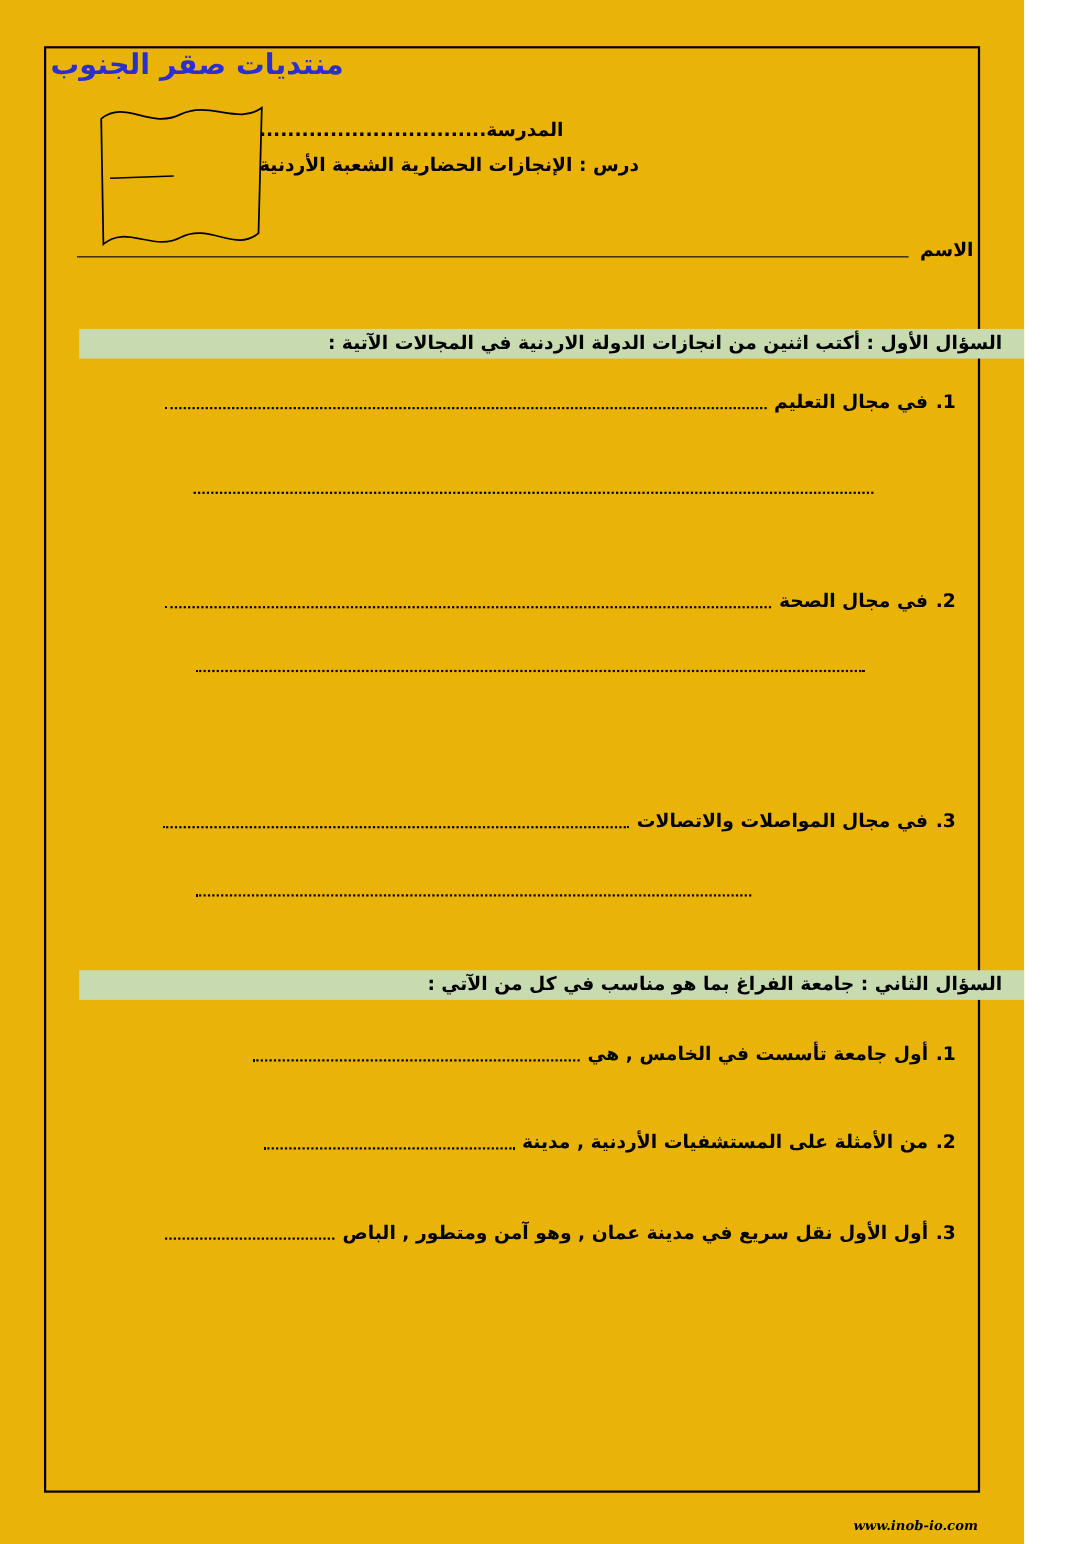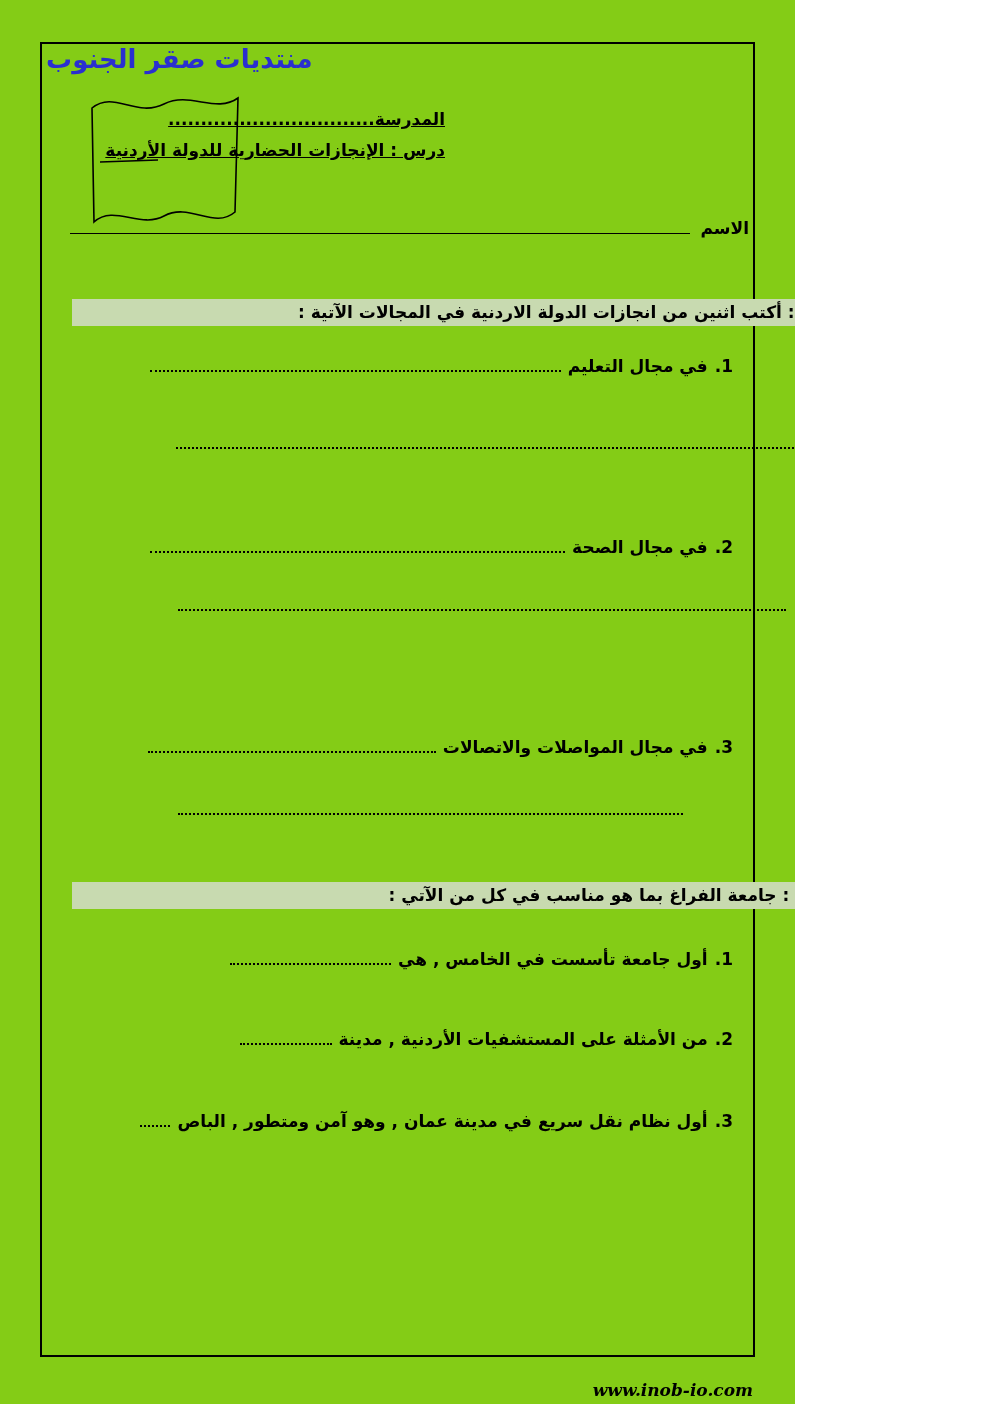--- a/index.html
+++ b/index.html
@@ -1,56 +1,56 @@
 <!DOCTYPE html>
 <html lang="ar" style="--hl: #c8dab0; --wm: #2a2fd0;"><head>
 <meta charset="utf-8">
 <style>
   :root{
     --hl:#c8dab0;
     --wm:#2a2fd0;
   }
   html,body{margin:0;padding:0;background:#ffffff;}
   .page{
-    position:relative;width:795px;height:1404px;background:#84cc16;
+    position:relative;width:931px;height:1404px;background:#eab308;
     font-family:"DejaVu Sans", sans-serif;color:#000;overflow:hidden;
   }
   .frame{
     position:absolute;left:40px;top:42px;right:40px;bottom:47px;
     border:2px solid #000;
   }
   .watermark{
     position:absolute;left:46px;top:44px;color:var(--wm);
     font-size:26px;font-weight:bold;direction:rtl;white-space:nowrap;
   }
   .flag{position:absolute;left:78px;top:84px;}
   .header{
-    position:absolute;top:104px;right:350px;direction:rtl;text-align:right;
-    font-weight:bold;font-size:17px;line-height:31px;white-space:nowrap;text-decoration:underline;
+    position:absolute;top:104px;right:350px;direction:rtl;text-align:left;
+    font-weight:bold;font-size:17px;line-height:31px;white-space:nowrap;
   }
   .name-row{
     position:absolute;left:70px;right:46px;top:218px;display:flex;direction:rtl;
     align-items:flex-end;gap:10px;font-weight:bold;font-size:17px;text-align:right;
   }
   .rule{flex:1;border-bottom:1.5px solid #000;margin-bottom:4px;}
   .qbar{
     position:absolute;left:72px;width:860px;height:27px;background:var(--hl);
     direction:rtl;text-align:right;font-weight:bold;font-size:17px;
     line-height:27px;padding-right:21px;box-sizing:border-box;white-space:nowrap;
   }
   .item-row{
     position:absolute;display:flex;direction:rtl;align-items:flex-end;gap:7px;
     font-weight:bold;font-size:17px;white-space:nowrap;height:26px;
   }
   .dots{flex:1;border-bottom:2px dotted #000;margin-bottom:4px;min-width:30px;}
   .ans-line{position:absolute;border-bottom:2px dotted #000;height:0;}
   .footer{
     position:absolute;right:42px;top:1380px;
     font-family:"DejaVu Serif", serif;font-style:italic;font-weight:bold;
-    font-size:17px;
+    font-size:12px;
   }
   
   #q1bar{top:299px;} #q2bar{top:882px;}
   #q1i1{top:350px;left:150px;right:62px;}
   #q1l1{top:447px;left:176px;width:618px;}
   #q1i2{top:531px;left:150px;right:62px;}
   #q1l2{top:609px;left:178px;width:608px;}
   #q1i3{top:731px;left:148px;right:62px;}
   #q1l3{top:813px;left:178px;width:505px;}
   #q2i1{top:943px;left:230px;right:62px;}
@@ -67,21 +67,21 @@
 
   <div class="flag">
     <svg width="172" height="152" viewBox="0 0 172 152" xmlns="http://www.w3.org/2000/svg">
       <path d="M14,24 C36,6 58,34 86,20 C112,7 138,30 160,14 L157,128 C136,146 112,118 86,132 C62,145 36,120 16,138 Z" fill="none" stroke="#000" stroke-width="1.6"></path>
       <line x1="22" y1="78" x2="80" y2="76" stroke="#000" stroke-width="1.4"></line>
     </svg>
   </div>
 
   <div class="header">
     <div>المدرسة................................</div>
-    <div>درس :  الإنجازات الحضارية للدولة الأردنية</div>
+    <div>درس :  الإنجازات الحضارية الشعبة الأردنية</div>
   </div>
 
   <div class="name-row">
     <span>الاسم</span>
     <span class="rule"></span>
   </div>
 
   <div id="q1bar" class="qbar">السؤال الأول : أكتب اثنين من انجازات الدولة الاردنية في المجالات الآتية :</div>
 
   <div id="q1i1" class="item-row">
@@ -114,18 +114,18 @@
   </div>
 
   <div id="q2i2" class="item-row">
     <span>2.</span>
     <span>من الأمثلة على المستشفيات الأردنية , مدينة</span>
     <span class="dots"></span>
   </div>
 
   <div id="q2i3" class="item-row">
     <span>3.</span>
-    <span>أول نظام نقل سريع في مدينة عمان , وهو آمن ومتطور , الباص</span>
+    <span>أول الأول نقل سريع في مدينة عمان , وهو آمن ومتطور , الباص</span>
     <span class="dots"></span>
   </div>
 
   <div class="footer">www.inob-io.com</div>
 </div>
 
 </body></html>

